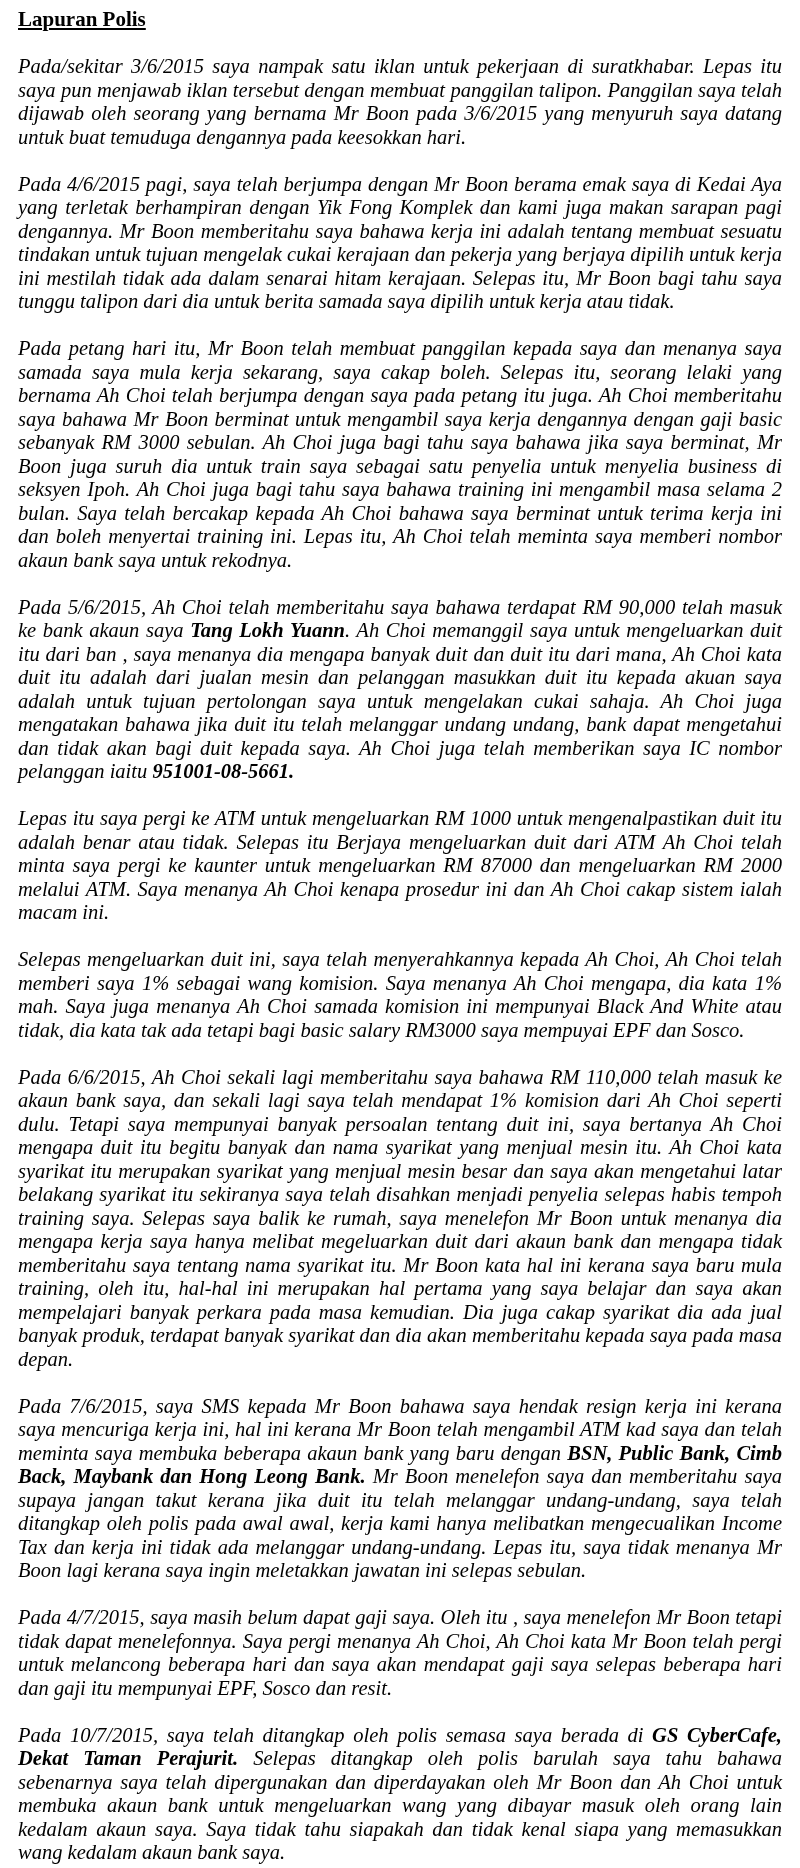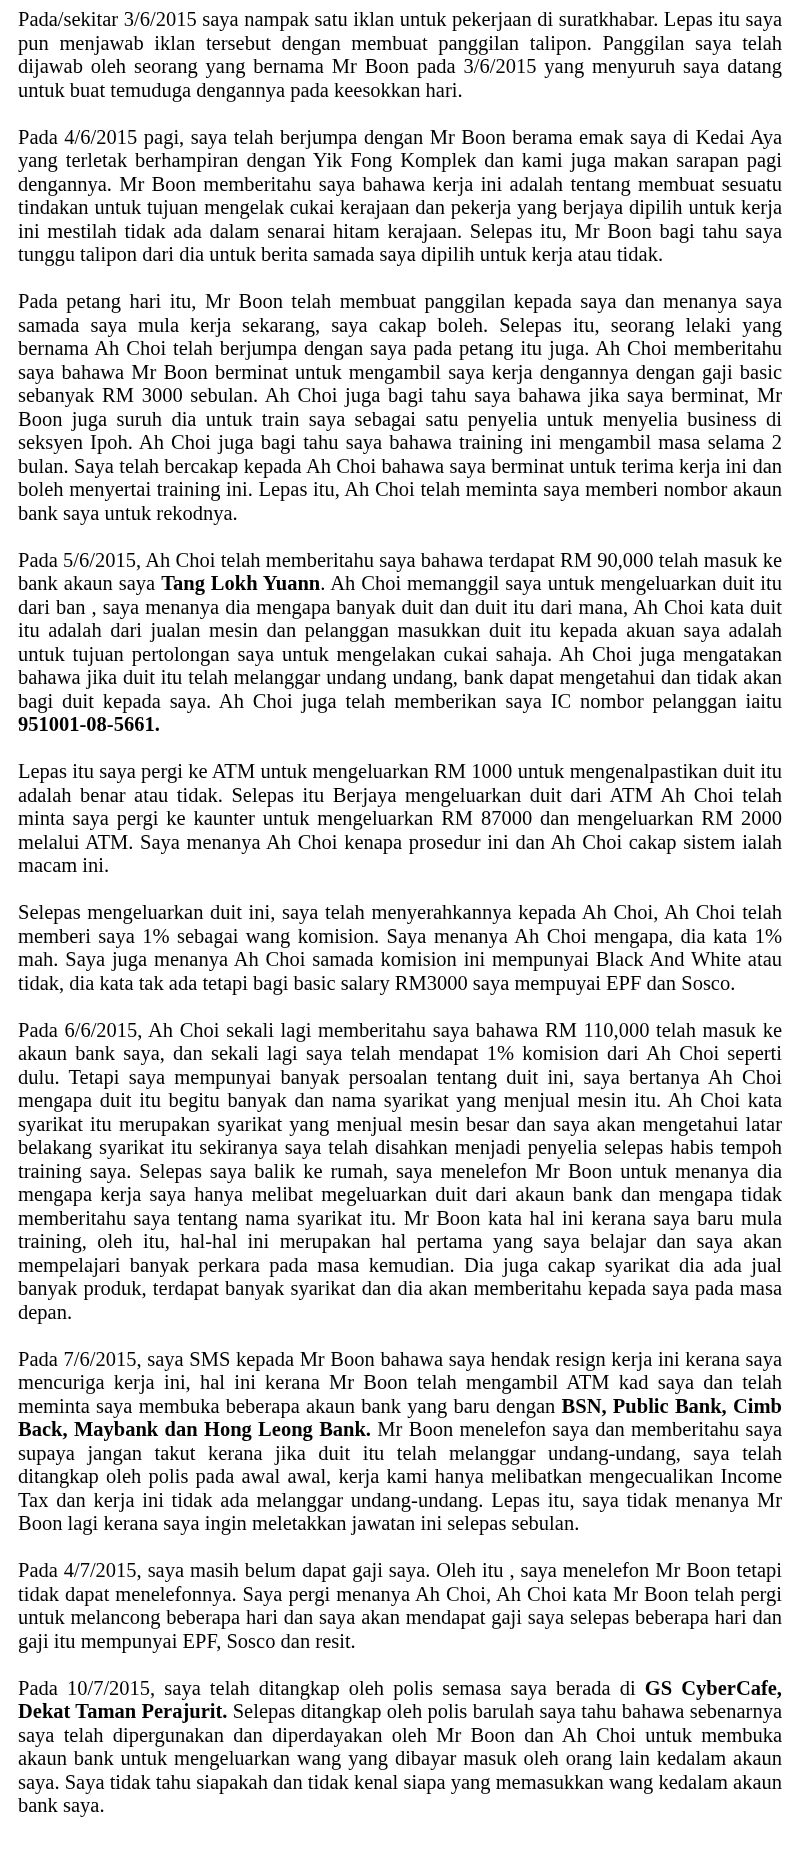--- a/index.html
+++ b/index.html
@@ -24,32 +24,34 @@
   .title {
     font-size: 21px;
     font-weight: bold;
     text-decoration: underline;
     margin: 0 0 23.5px 0;
     line-height: 23.5px;
   }
   .para {
     text-align: justify;
     margin: 0 0 23.5px 0;
+    font-style: italic;
   }
   .para:last-child {
     margin-bottom: 16px;
   }
   .bold {
     font-weight: bold;
   }
 </style>
 </head>
 <body>
 
 <div class="page">
+  <h1 class="title">Lapuran Polis</h1>
   <div id="document-body">
       <p class="para"><span>Pada/sekitar 3/6/2015 saya nampak satu iklan untuk pekerjaan di suratkhabar. Lepas itu saya pun menjawab iklan tersebut dengan membuat panggilan talipon. Panggilan saya telah dijawab oleh seorang yang bernama Mr Boon pada 3/6/2015 yang menyuruh saya datang untuk buat temuduga dengannya pada keesokkan hari.</span></p>
       <p class="para"><span>Pada 4/6/2015 pagi, saya telah berjumpa dengan Mr Boon berama emak saya di Kedai Aya yang terletak berhampiran dengan Yik Fong Komplek dan kami juga makan sarapan pagi dengannya. Mr Boon memberitahu saya bahawa kerja ini adalah tentang membuat sesuatu tindakan untuk tujuan mengelak cukai kerajaan dan pekerja yang berjaya dipilih untuk kerja ini mestilah tidak ada dalam senarai hitam kerajaan. Selepas itu, Mr Boon bagi tahu saya tunggu talipon dari dia untuk berita samada saya dipilih untuk kerja atau tidak.</span></p>
       <p class="para"><span>Pada petang hari itu, Mr Boon telah membuat panggilan kepada saya dan menanya saya samada saya mula kerja sekarang, saya cakap boleh. Selepas itu, seorang lelaki yang bernama Ah Choi telah berjumpa dengan saya pada petang itu juga. Ah Choi memberitahu saya bahawa Mr Boon berminat untuk mengambil saya kerja dengannya dengan gaji basic sebanyak RM 3000 sebulan. Ah Choi juga bagi tahu saya bahawa jika saya berminat, Mr Boon juga suruh dia untuk train saya sebagai satu penyelia untuk menyelia business di seksyen Ipoh. Ah Choi juga bagi tahu saya bahawa training ini mengambil masa selama 2 bulan. Saya telah bercakap kepada Ah Choi bahawa saya berminat untuk terima kerja ini dan boleh menyertai training ini. Lepas itu, Ah Choi telah meminta saya memberi nombor akaun bank saya untuk rekodnya.</span></p>
       <p class="para"><span>Pada 5/6/2015, Ah Choi telah memberitahu saya bahawa terdapat RM 90,000 telah masuk ke bank akaun saya </span><span class="bold">Tang Lokh Yuann</span><span>. Ah Choi memanggil saya untuk mengeluarkan duit itu dari ban , saya menanya dia mengapa banyak duit dan duit itu dari mana, Ah Choi kata duit itu adalah dari jualan mesin dan pelanggan masukkan duit itu kepada akuan saya adalah untuk tujuan pertolongan saya untuk mengelakan cukai sahaja. Ah Choi juga mengatakan bahawa jika duit itu telah melanggar undang undang, bank dapat mengetahui dan tidak akan bagi duit kepada saya. Ah Choi juga telah memberikan saya IC nombor pelanggan iaitu </span><span class="bold">951001-08-5661.</span></p>
       <p class="para"><span>Lepas itu saya pergi ke ATM untuk mengeluarkan RM 1000 untuk mengenalpastikan duit itu adalah benar atau tidak. Selepas itu Berjaya mengeluarkan duit dari ATM Ah Choi telah minta saya pergi ke kaunter untuk mengeluarkan RM 87000 dan mengeluarkan RM 2000 melalui ATM. Saya menanya Ah Choi kenapa prosedur ini dan Ah Choi cakap sistem ialah macam ini.</span></p>
       <p class="para"><span>Selepas mengeluarkan duit ini, saya telah menyerahkannya kepada Ah Choi, Ah Choi telah memberi saya 1% sebagai wang komision. Saya menanya Ah Choi mengapa, dia kata 1% mah. Saya juga menanya Ah Choi samada komision ini mempunyai Black And White atau tidak, dia kata tak ada tetapi bagi basic salary RM3000 saya mempuyai EPF dan Sosco.</span></p>
       <p class="para"><span>Pada 6/6/2015, Ah Choi sekali lagi memberitahu saya bahawa RM 110,000 telah masuk ke akaun bank saya, dan sekali lagi saya telah mendapat 1% komision dari Ah Choi seperti dulu. Tetapi saya mempunyai banyak persoalan tentang duit ini, saya bertanya Ah Choi mengapa duit itu begitu banyak dan nama syarikat yang menjual mesin itu. Ah Choi kata syarikat itu merupakan syarikat yang menjual mesin besar dan saya akan mengetahui latar belakang syarikat itu sekiranya saya telah disahkan menjadi penyelia selepas habis tempoh training saya. Selepas saya balik ke rumah, saya menelefon Mr Boon untuk menanya dia mengapa kerja saya hanya melibat megeluarkan duit dari akaun bank dan mengapa tidak memberitahu saya tentang nama syarikat itu. Mr Boon kata hal ini kerana saya baru mula training, oleh itu, hal-hal ini merupakan hal pertama yang saya belajar dan saya akan mempelajari banyak perkara pada masa kemudian. Dia juga cakap syarikat dia ada jual banyak produk, terdapat banyak syarikat dan dia akan memberitahu kepada saya pada masa depan.</span></p>
       <p class="para"><span>Pada 7/6/2015, saya SMS kepada Mr Boon bahawa saya hendak resign kerja ini kerana saya mencuriga kerja ini, hal ini kerana Mr Boon telah mengambil ATM kad saya dan telah meminta saya membuka beberapa akaun bank yang baru dengan </span><span class="bold">BSN, Public Bank, Cimb Back, Maybank dan Hong Leong Bank.</span><span> Mr Boon menelefon saya dan memberitahu saya supaya jangan takut kerana jika duit itu telah melanggar undang-undang, saya telah ditangkap oleh polis pada awal awal, kerja kami hanya melibatkan mengecualikan Income Tax dan kerja ini tidak ada melanggar undang-undang. Lepas itu, saya tidak menanya Mr Boon lagi kerana saya ingin meletakkan jawatan ini selepas sebulan.</span></p>
       <p class="para"><span>Pada 4/7/2015, saya masih belum dapat gaji saya. Oleh itu , saya menelefon Mr Boon tetapi tidak dapat menelefonnya. Saya pergi menanya Ah Choi, Ah Choi kata Mr Boon telah pergi untuk melancong beberapa hari dan saya akan mendapat gaji saya selepas beberapa hari dan gaji itu mempunyai EPF, Sosco dan resit.</span></p>

